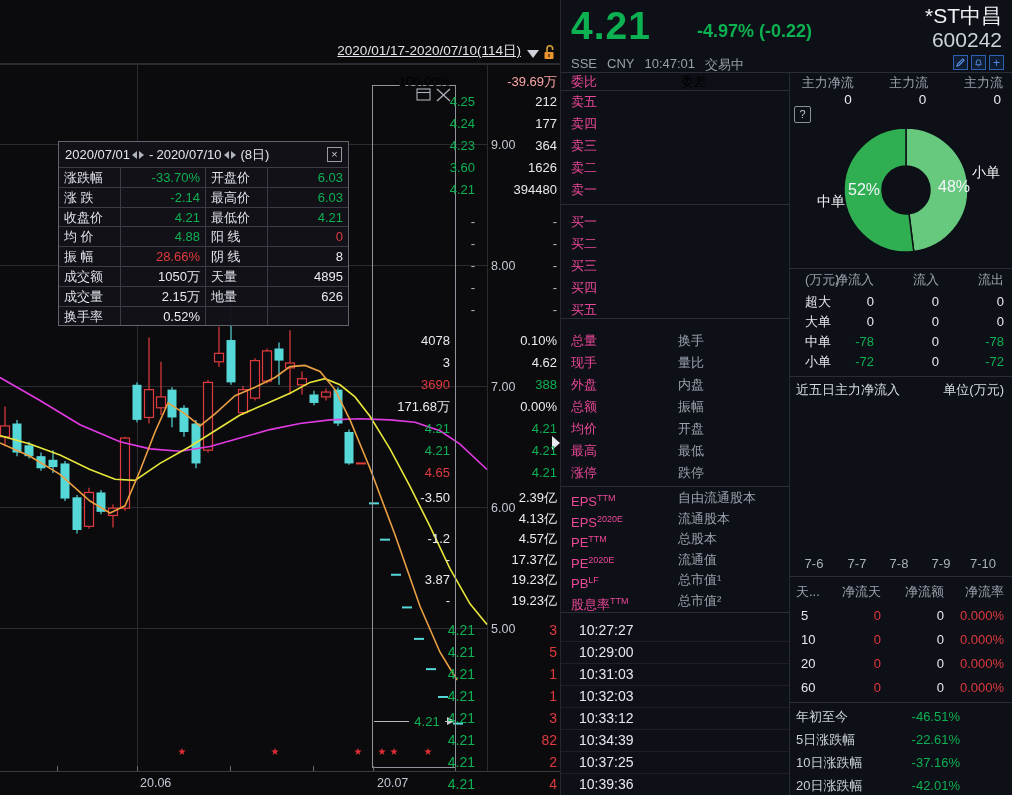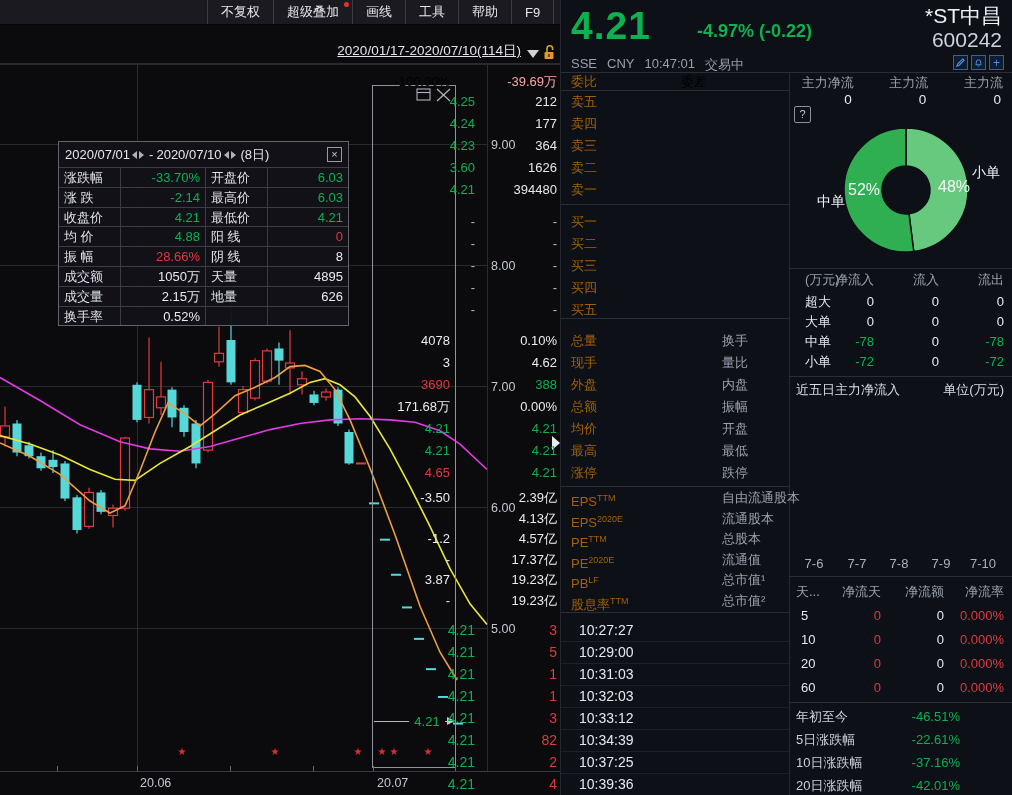--- a/index.html
+++ b/index.html
@@ -49,24 +49,24 @@
   .q-change{position:absolute;left:136px;top:21px;font-size:18px;font-weight:bold;color:#0cb151;}
   .q-name{position:absolute;right:10px;top:2px;font-size:21px;color:#f2f3f7;}
   .q-code{position:absolute;right:10px;top:28px;font-size:21px;color:#cdd2dc;}
   .q-subline{position:absolute;left:10px;top:56px;font-size:13px;color:#98a0ac;display:flex;gap:10px;}
   .q-icons{position:absolute;right:8px;top:55px;display:flex;gap:3px;}
   .q-iconbox{width:15px;height:15px;background:#0f1d33;border:1px solid #2f5fb0;box-sizing:border-box;display:flex;
              align-items:center;justify-content:center;color:#4d8ae8;font-size:12px;line-height:12px;cursor:pointer;}
   .sep{position:absolute;height:1px;background:#2a2d36;}
   .vsep{position:absolute;width:1px;background:#262a32;}
   .qrow{position:absolute;left:0;width:228px;height:22px;font-size:13px;line-height:22px;white-space:nowrap;}
-  .qrow .l1{position:absolute;left:10px;color:#a16207;}
+  .qrow .l1{position:absolute;left:10px;color:#ec4899;}
   .qrow .v1p{position:absolute;right:314px;}   
   .qrow .v1s{position:absolute;right:339px;}   
-  .qrow .l2{position:absolute;left:117px;color:#9aa2ae;margin-left:44px;}
+  .qrow .l2{position:absolute;left:117px;color:#9aa2ae;}
   .qrow .v2{position:absolute;right:232px;}    
   .qrow .time{position:absolute;left:18px;color:#e6e8ee;}
   .tickrow{border-bottom:1px solid #1e2026;}
   sup{font-size:9px;}
   
   .fcell{font-size:13px;color:#9aa2ae;text-align:right;padding-right:10px;}
   .fval{font-size:13.5px;color:#e9ebf1;text-align:right;padding-right:12px;}
   .flowhead{position:absolute;left:228px;top:74px;width:224px;display:grid;grid-template-columns:1fr 1fr 1fr;row-gap:2px;}
   .helpbox{position:absolute;left:233px;top:106px;width:15px;height:15px;border:1px solid #8a8f98;border-radius:2px;
            color:#c0c4cc;font-size:11px;text-align:center;line-height:14px;cursor:pointer;}
@@ -201,45 +201,20 @@
         <line x1="57.5" y1="766" x2="57.5" y2="771" stroke="#6a6a74"></line>
         <line x1="137.5" y1="766" x2="137.5" y2="771" stroke="#6a6a74"></line>
         <line x1="230.5" y1="766" x2="230.5" y2="771" stroke="#6a6a74"></line>
         <line x1="313.5" y1="766" x2="313.5" y2="771" stroke="#6a6a74"></line>
         <line x1="373.5" y1="766" x2="373.5" y2="771" stroke="#6a6a74"></line>
         <line x1="455.5" y1="766" x2="455.5" y2="771" stroke="#6a6a74"></line>
         <text x="140" y="787" fill="#c2c8d2" font-size="12.5">20.06</text>
         <text x="377" y="787" fill="#c2c8d2" font-size="12.5">20.07</text>
       </svg>
 
-    <div class="menubar" id="menubar">
-        <div class="menu-item">
-          <span>不复权</span>
-        </div>
-        <div class="menu-item">
-          <span>超级叠加</span>
-          <span class="menu-dot"></span>
-        </div>
-        <div class="menu-item">
-          <span>画线</span>
-        </div>
-        <div class="menu-item">
-          <span>工具</span>
-        </div>
-        <div class="menu-item">
-          <span>帮助</span>
-        </div>
-        <div class="menu-item">
-          <span>F9</span>
-        </div>
-        <div class="menu-item">
-          <span>隐藏</span>
-          <span class="tri-right"></span>
-        </div>
-      </div>
 
     <div class="date-strip">
       <span class="date-text">2020/01/17-2020/07/10(114日)</span>
       <span class="caret-down"></span>
       <svg class="lock" width="13" height="16" viewBox="0 0 13 16">
         <path d="M4 8 V4.5 a2.8 2.8 0 0 1 5.6 0 V6" fill="none" stroke="#d8a23c" stroke-width="1.6"></path>
         <rect x="1.5" y="8" width="9" height="7" rx="1" fill="#e8952e"></rect>
         <rect x="5" y="10" width="2" height="3" fill="#7a4a10"></rect>
       </svg>
     </div>

